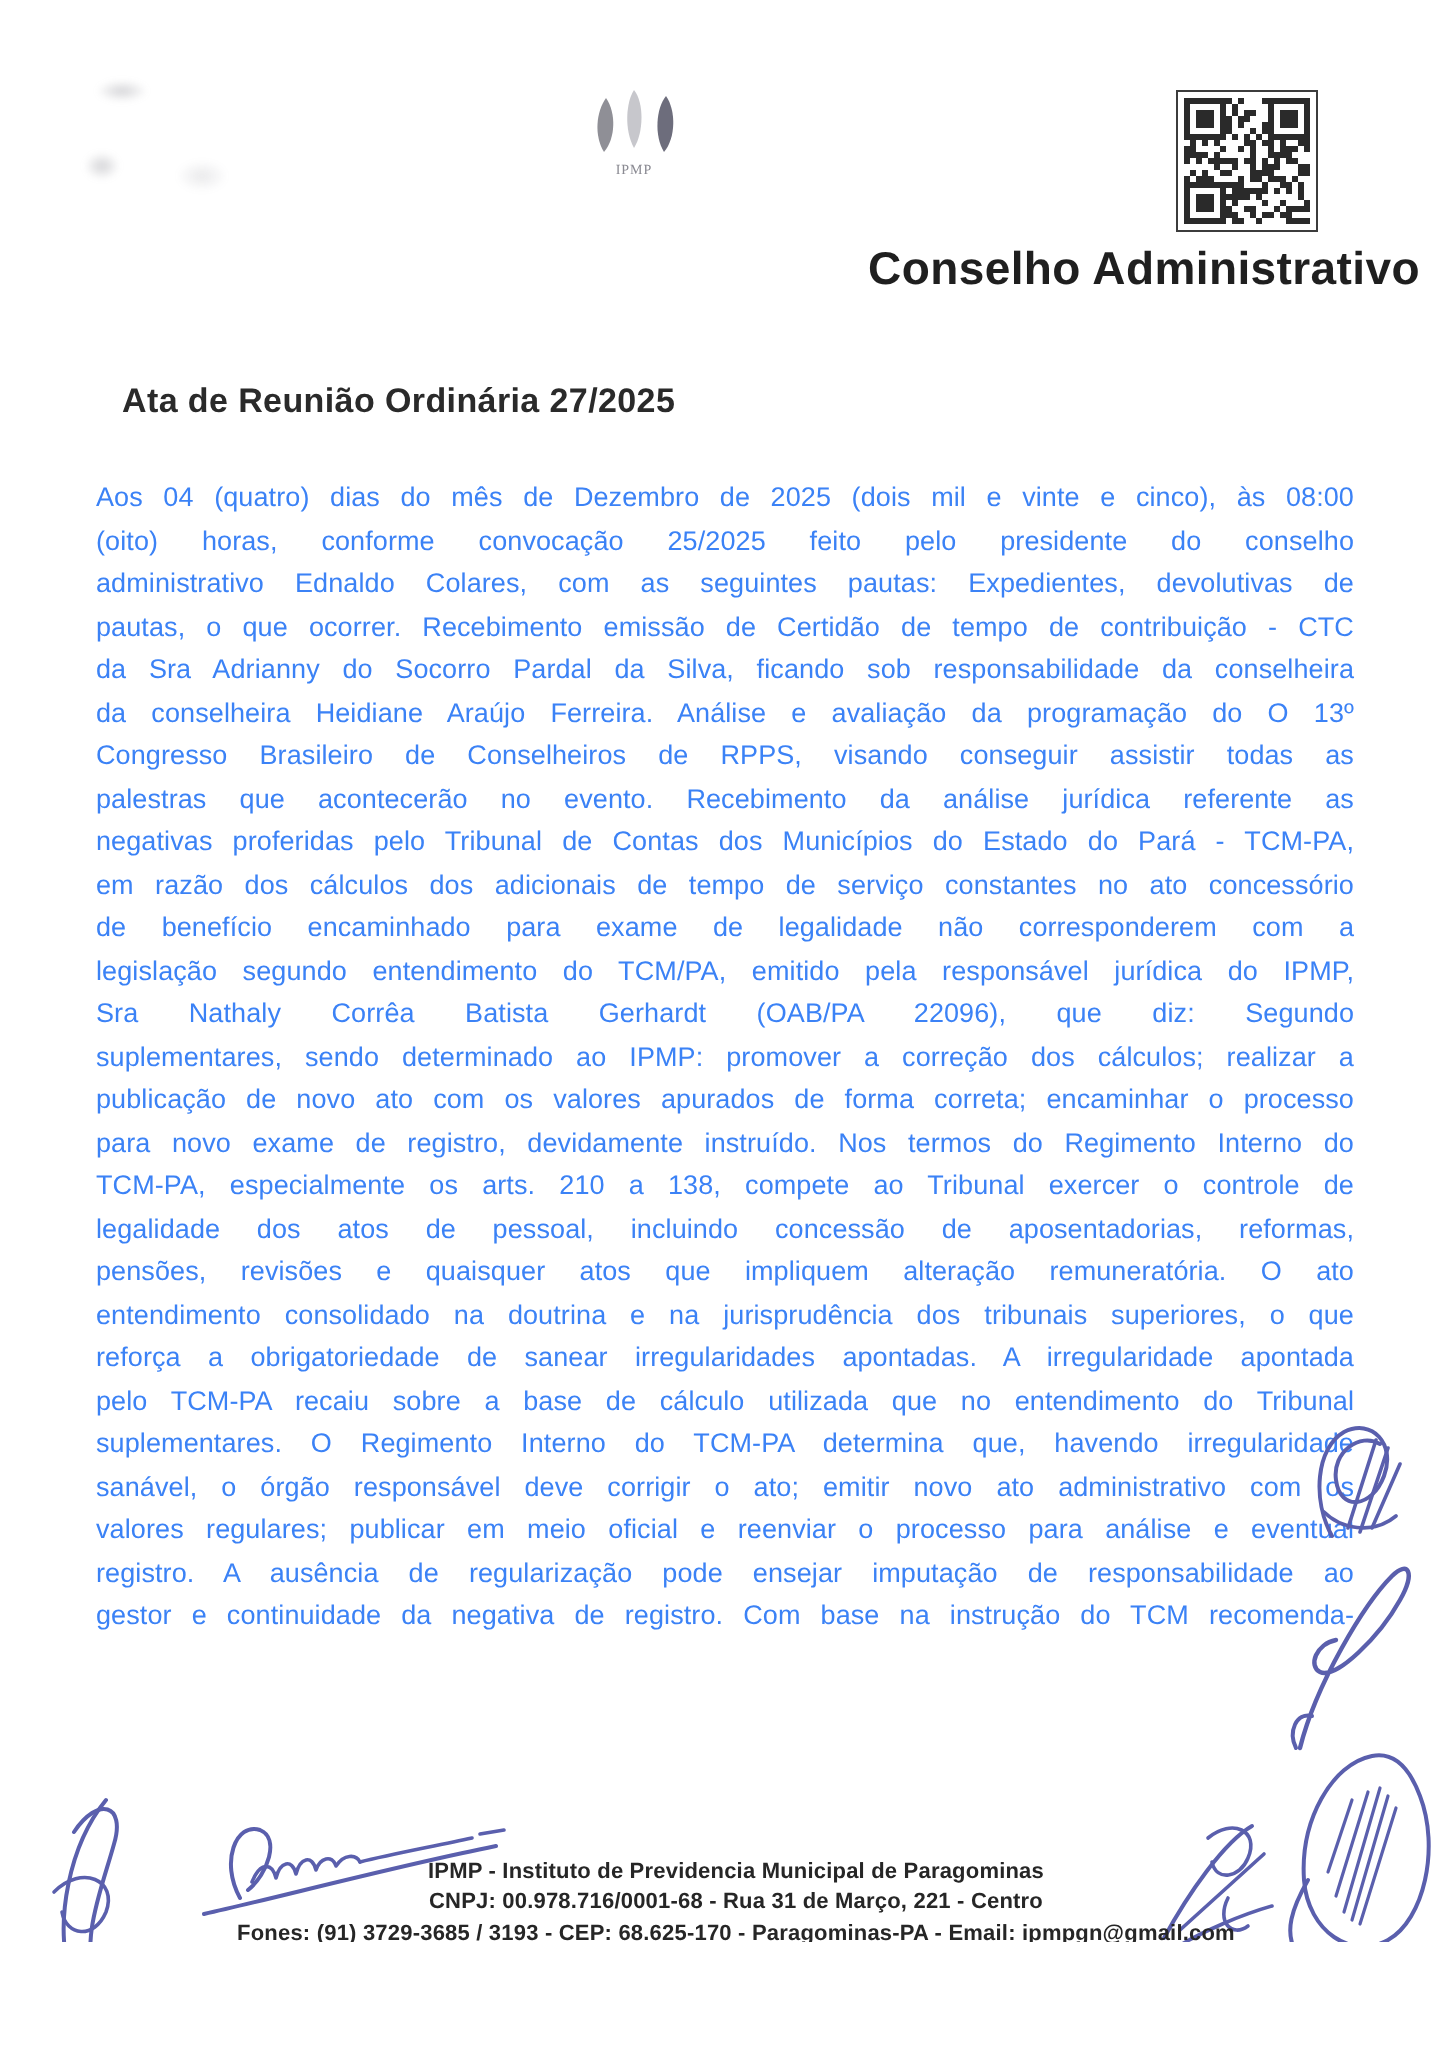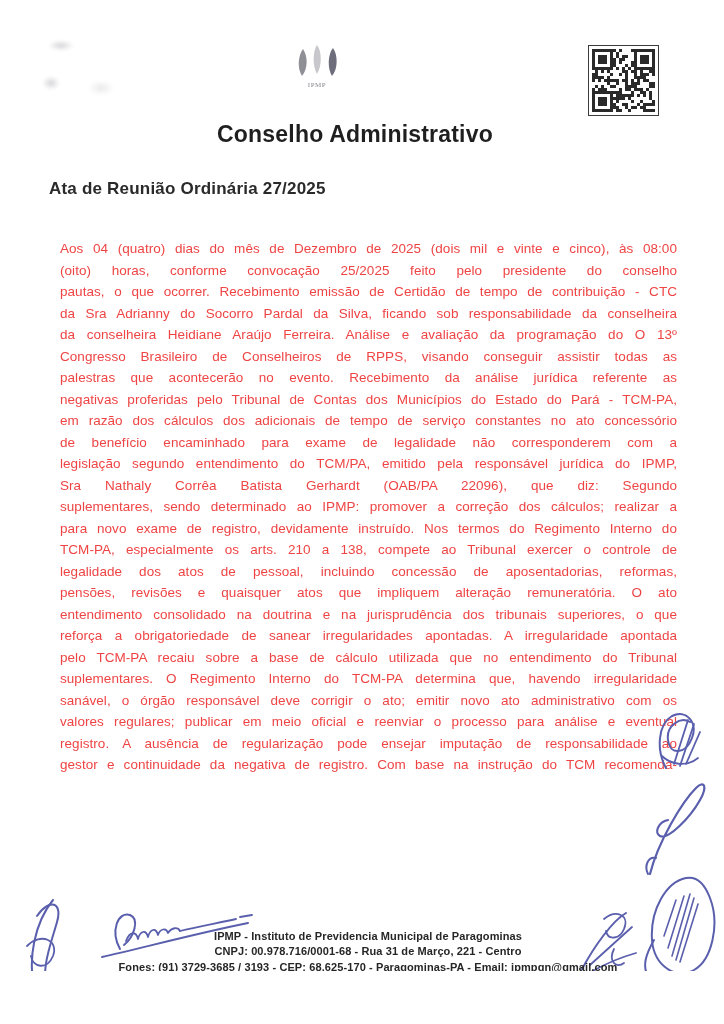--- a/index.html
+++ b/index.html
@@ -10,33 +10,32 @@
     overflow:hidden;
     font-family:"Liberation Sans", sans-serif;
     color:#3d3d3d;
   }
   
   .logo{position:absolute;left:294px;top:44px;width:46px;text-align:center;line-height:0;}
   .logo-text{font-size:7px;line-height:8px;color:#8a8a92;letter-spacing:0.5px;margin-top:1px;font-family:"Liberation Serif", serif;}
   .qr{position:absolute;left:588px;top:45px;padding:3px;border:1.6px solid #3c3c3c;background:#fff;line-height:0;}
   .title{
     position:absolute;left:0;top:121px;width:710px;margin:0;
-    text-align:center;font-size:23px;font-weight:bold;color:#1f1f1f;letter-spacing:0.2px;
+    text-align:right;font-size:23px;font-weight:bold;color:#1f1f1f;letter-spacing:0.2px;
   }
   .subtitle{
-    position:absolute;left:49px;top:179px;margin:0;
+    position:absolute;left:49px;top:179px;margin:12px;
     font-size:17px;font-weight:bold;color:#2a2a2a;letter-spacing:0.2px;
   }
   
   .body-text{position:absolute;left:48px;top:238px;width:629px;}
   .body-text .line{
-    height:21.5px;line-height:21.5px;font-size:13.5px;color:#ef4444;
+    height:21.5px;line-height:21.5px;font-size:13.5px;color:#3b82f6;
     text-align:justify;text-align-last:justify;white-space:nowrap;overflow:visible;
     letter-spacing:0.05px;
-    margin-left:12px;
   }
   
   .footer{
     position:absolute;left:0;top:929px;width:736px;text-align:center;
     font-weight:bold;color:#262626;
   }
   .footer div{font-size:11px;line-height:15.4px;letter-spacing:0.1px;}
   
   .sig{position:absolute;line-height:0;}
   .sig path{fill:none;stroke:#5a5fad;stroke-linecap:round;stroke-linejoin:round;}
@@ -310,31 +309,33 @@
         <rect x="60" y="60" width="3" height="3" fill="#2a2a2a"></rect>
       </svg></div>
 
   <h1 class="title">Conselho Administrativo</h1>
   <h2 class="subtitle">Ata de Reunião Ordinária 27/2025</h2>
 
   <div class="body-text">
 
   <div class="line">Aos 04 (quatro) dias do mês de Dezembro de 2025 (dois mil e vinte e cinco), às 08:00</div>
       <div class="line">(oito) horas, conforme convocação 25/2025 feito pelo presidente do conselho</div>
+      <div class="line">administrativo Ednaldo Colares, com as seguintes pautas: Expedientes, devolutivas de</div>
       <div class="line">pautas, o que ocorrer. Recebimento emissão de Certidão de tempo de contribuição - CTC</div>
       <div class="line">da Sra Adrianny do Socorro Pardal da Silva, ficando sob responsabilidade da conselheira</div>
       <div class="line">da conselheira Heidiane Araújo Ferreira. Análise e avaliação da programação do O 13º</div>
       <div class="line">Congresso Brasileiro de Conselheiros de RPPS, visando conseguir assistir todas as</div>
       <div class="line">palestras que acontecerão no evento. Recebimento da análise jurídica referente as</div>
       <div class="line">negativas proferidas pelo Tribunal de Contas dos Municípios do Estado do Pará - TCM-PA,</div>
       <div class="line">em razão dos cálculos dos adicionais de tempo de serviço constantes no ato concessório</div>
       <div class="line">de benefício encaminhado para exame de legalidade não corresponderem com a</div>
       <div class="line">legislação segundo entendimento do TCM/PA, emitido pela responsável jurídica do IPMP,</div>
       <div class="line">Sra Nathaly Corrêa Batista Gerhardt (OAB/PA 22096), que diz: Segundo</div>
       <div class="line">suplementares, sendo determinado ao IPMP: promover a correção dos cálculos; realizar a</div>
+      <div class="line">publicação de novo ato com os valores apurados de forma correta; encaminhar o processo</div>
       <div class="line">para novo exame de registro, devidamente instruído. Nos termos do Regimento Interno do</div>
       <div class="line">TCM-PA, especialmente os arts. 210 a 138, compete ao Tribunal exercer o controle de</div>
       <div class="line">legalidade dos atos de pessoal, incluindo concessão de aposentadorias, reformas,</div>
       <div class="line">pensões, revisões e quaisquer atos que impliquem alteração remuneratória. O ato</div>
       <div class="line">entendimento consolidado na doutrina e na jurisprudência dos tribunais superiores, o que</div>
       <div class="line">reforça a obrigatoriedade de sanear irregularidades apontadas. A irregularidade apontada</div>
       <div class="line">pelo TCM-PA recaiu sobre a base de cálculo utilizada que no entendimento do Tribunal</div>
       <div class="line">suplementares. O Regimento Interno do TCM-PA determina que, havendo irregularidade</div>
       <div class="line">sanável, o órgão responsável deve corrigir o ato; emitir novo ato administrativo com os</div>
       <div class="line">valores regulares; publicar em meio oficial e reenviar o processo para análise e eventual</div>

